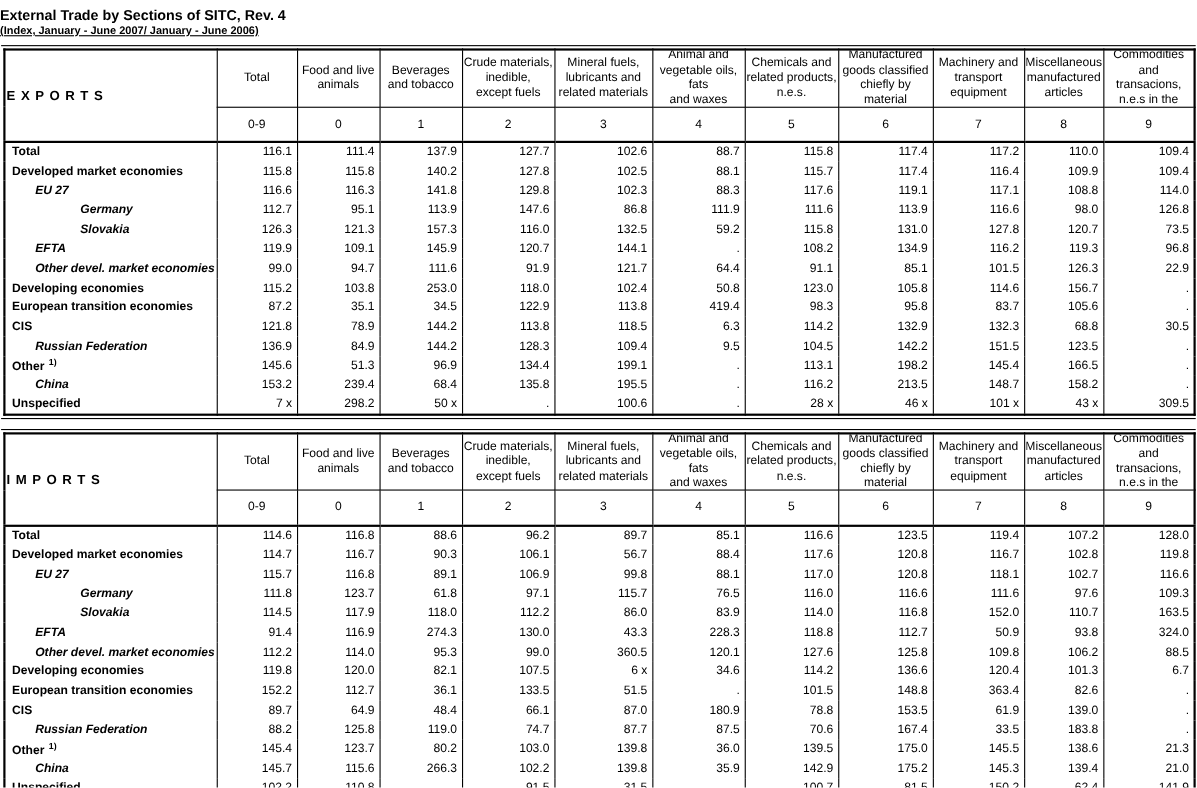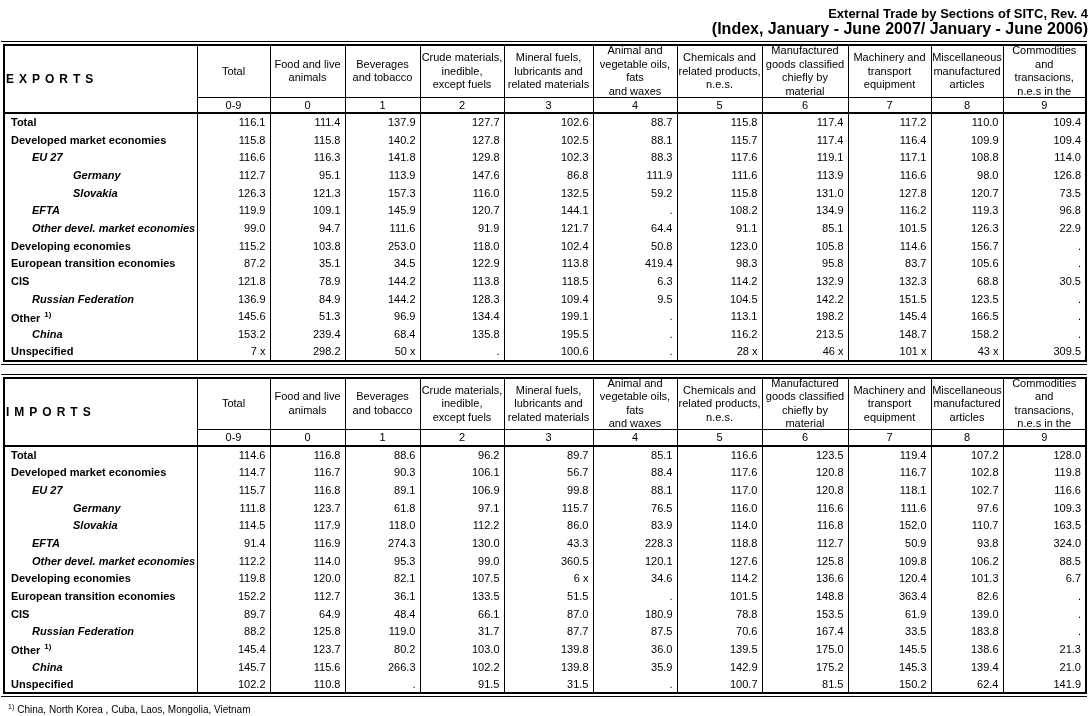--- a/index.html
+++ b/index.html
@@ -4,23 +4,23 @@
 <style>
   * { box-sizing: border-box; }
   html, body { margin: 0; padding: 0; background: #fff; }
   body {
     width: 1088px; height: 716px;
     font-family: "Liberation Sans", sans-serif;
     color: #000;
     overflow: hidden;
   }
   .page { padding-top: 6px; }
-  .title-block { text-align: right; }
+  .title-block { text-align: left; }
   .doc-title { font-size: 13px; font-weight: bold; line-height: 15px; }
-  .doc-subtitle { font-size: 16px; font-weight: bold; line-height: 14px; margin-top: 1px; }
+  .doc-subtitle { font-size: 10px; font-weight: bold; line-height: 14px; margin-top: 1px; text-decoration: underline; }
 
   .table-wrap {
     margin: 5px 1px 0 1px;
     border-top: 1px solid #000;
     border-bottom: 1px solid #000;
     padding: 2px 0;
   }
   .table-wrap.second { margin-top: 9px; }
 
   table.sitc {
@@ -46,21 +46,21 @@
     border-bottom: 1px solid #000;
   }
   .col-head-inner {
     white-space: pre-line;
     line-height: 13.5px;
     height: 50px;
     overflow: hidden;
     display: flex; align-items: center; justify-content: center;
   }
   th.code-head {
-    height: 16px;
+    height: 32px;
     font-weight: normal; font-size: 11px;
     text-align: center; vertical-align: middle;
     border-bottom: 2px solid #000;
     padding: 0;
     margin-left: 44px;
   }
 
   tbody td { font-size: 11px; height: 17.7px; padding: 0; vertical-align: middle; white-space: nowrap; }
   td.value-cell { text-align: right; padding-right: 4px; }
   td.row-label { font-weight: bold; padding-left: 6px; }
@@ -597,21 +597,21 @@
             <td class="value-cell">153.5</td>
             <td class="value-cell">61.9</td>
             <td class="value-cell">139.0</td>
             <td class="value-cell">.</td>
           </tr>
           <tr>
             <td class="row-label italic indent-1">Russian Federation</td>
             <td class="value-cell">88.2</td>
             <td class="value-cell">125.8</td>
             <td class="value-cell">119.0</td>
-            <td class="value-cell">31.7</td>
+            <td class="value-cell">74.7</td>
             <td class="value-cell">87.7</td>
             <td class="value-cell">87.5</td>
             <td class="value-cell">70.6</td>
             <td class="value-cell">167.4</td>
             <td class="value-cell">33.5</td>
             <td class="value-cell">183.8</td>
             <td class="value-cell">.</td>
           </tr>
           <tr>
             <td class="row-label bold">Other<sup>1)</sup></td>

